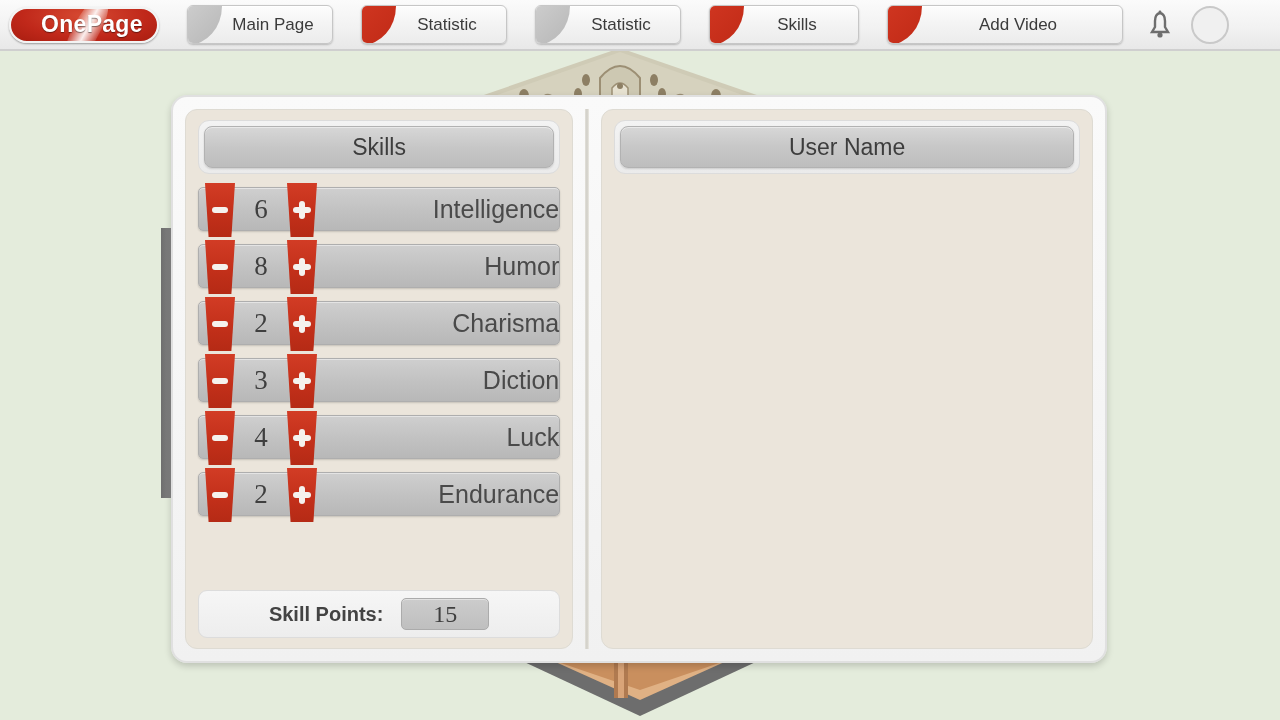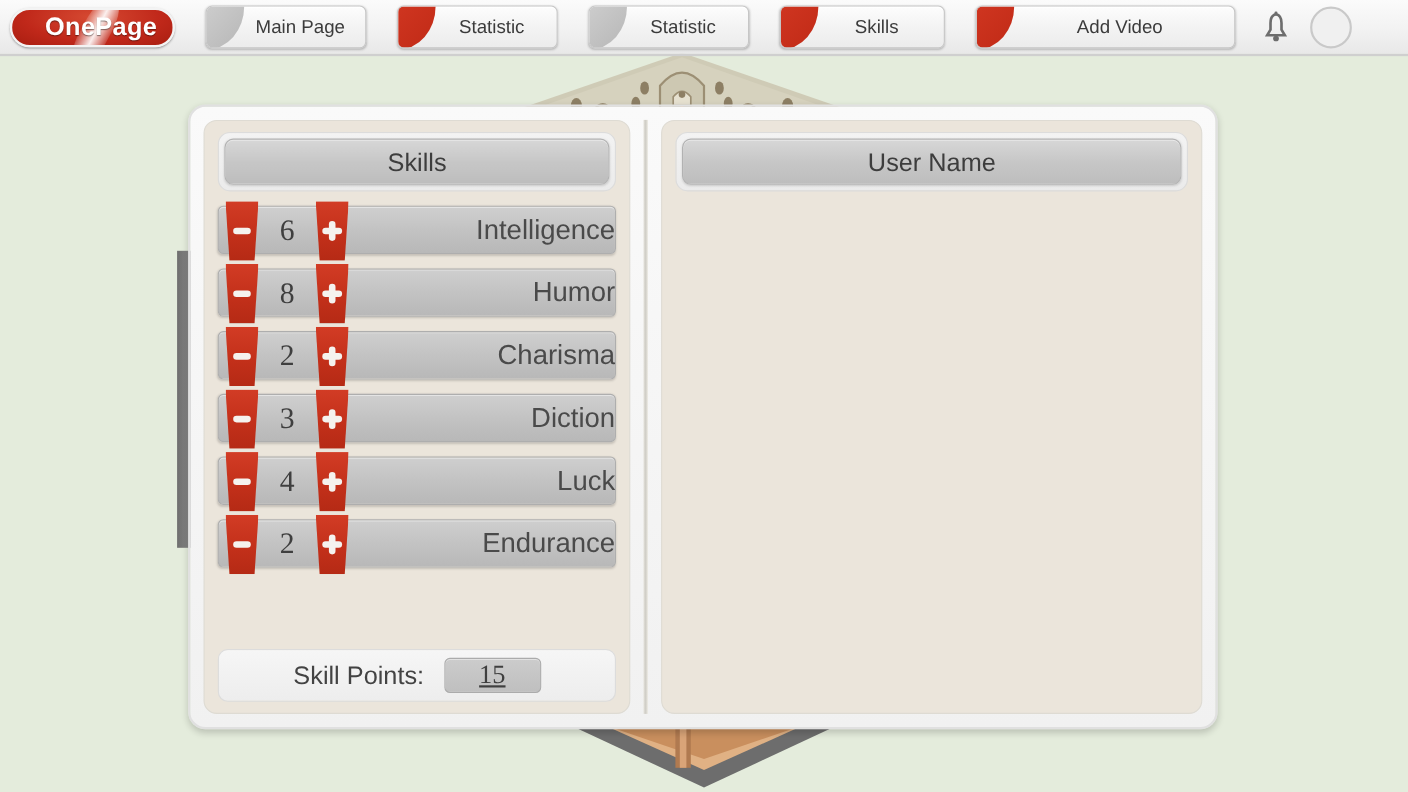--- a/index.html
+++ b/index.html
@@ -218,30 +218,30 @@
   
   #skill-points {
     margin-top: 12px;
     height: 48px;
     background: linear-gradient(180deg, #f6f6f6, #ededed);
     border: 1px solid #dcdcdc;
     border-radius: 9px;
     display: flex; align-items: center; justify-content: center;
     gap: 18px;
   }
-  #skill-points .sp-label { font-size: 23px; color: #434343; }
+  #skill-points .sp-label { font-size: 20px; color: #434343; font-weight: bold; }
   #skill-points .sp-value {
     width: 88px; height: 32px;
     border-radius: 5px;
     background: linear-gradient(180deg, #cccccc, #bfbfbf);
     border: 1px solid #ababab;
     box-shadow: inset 0 1px 0 #e2e2e2;
     display: flex; align-items: center; justify-content: center;
     font-family: "Liberation Serif", serif;
-    font-size: 24px; color: #3f3f3f; text-decoration: underline;
+    font-size: 24px; color: #3f3f3f;
   }
 
   
   #user-content { flex: 1; }
 
   #action-bar {
     margin-top: 12px;
     height: 48px;
     background: linear-gradient(180deg, #f6f6f6, #ededed);
     border: 1px solid #dcdcdc;

